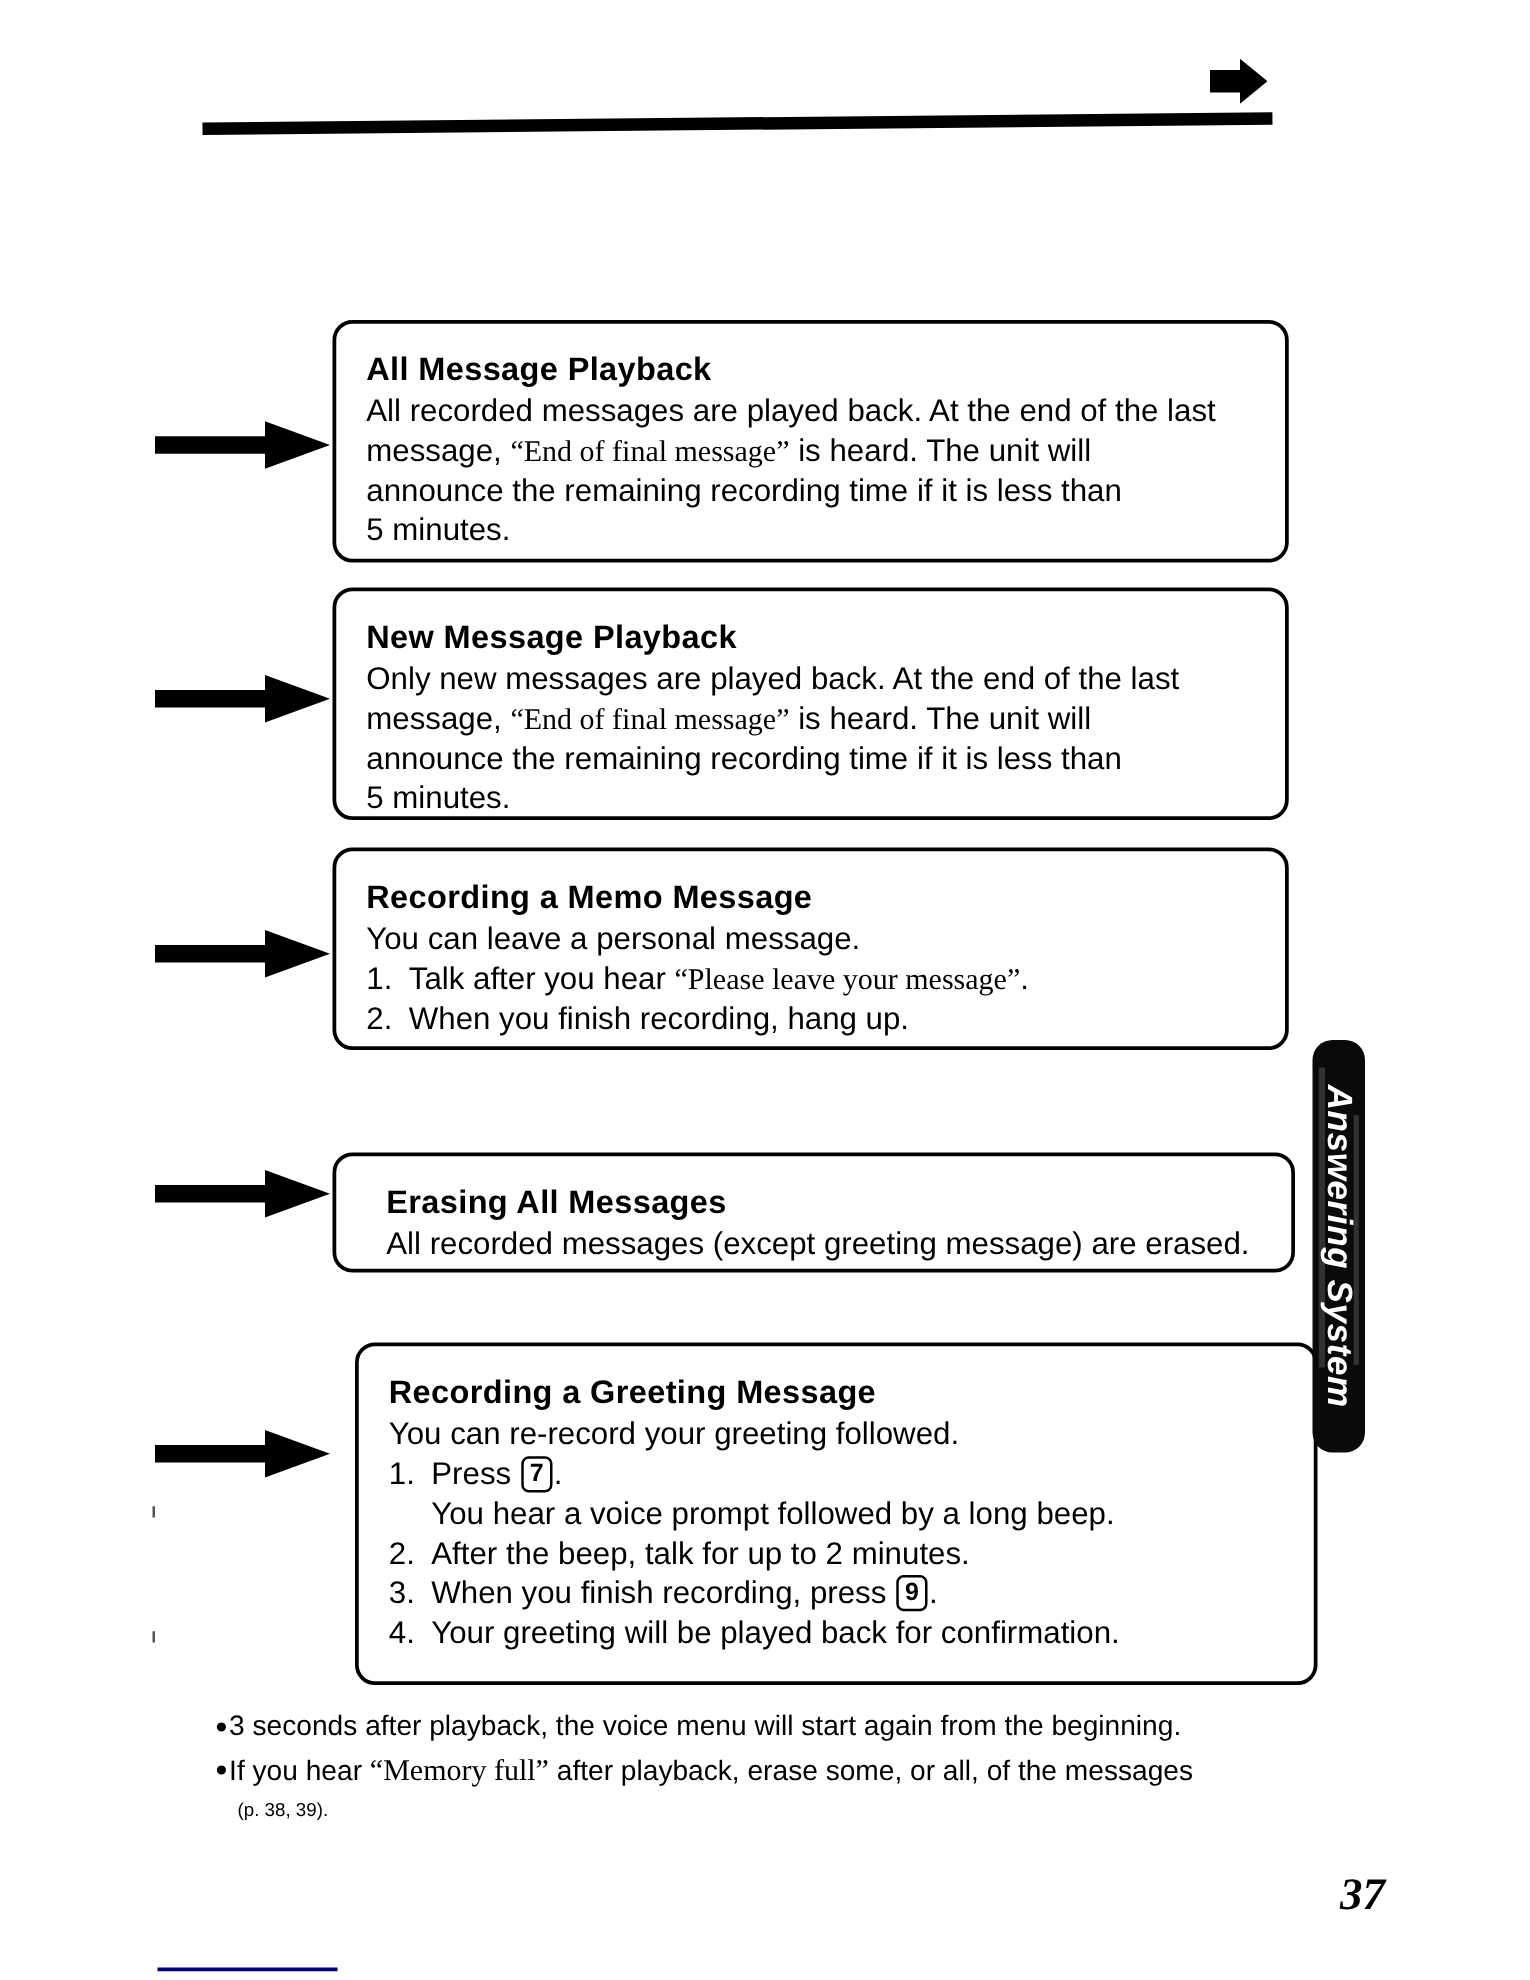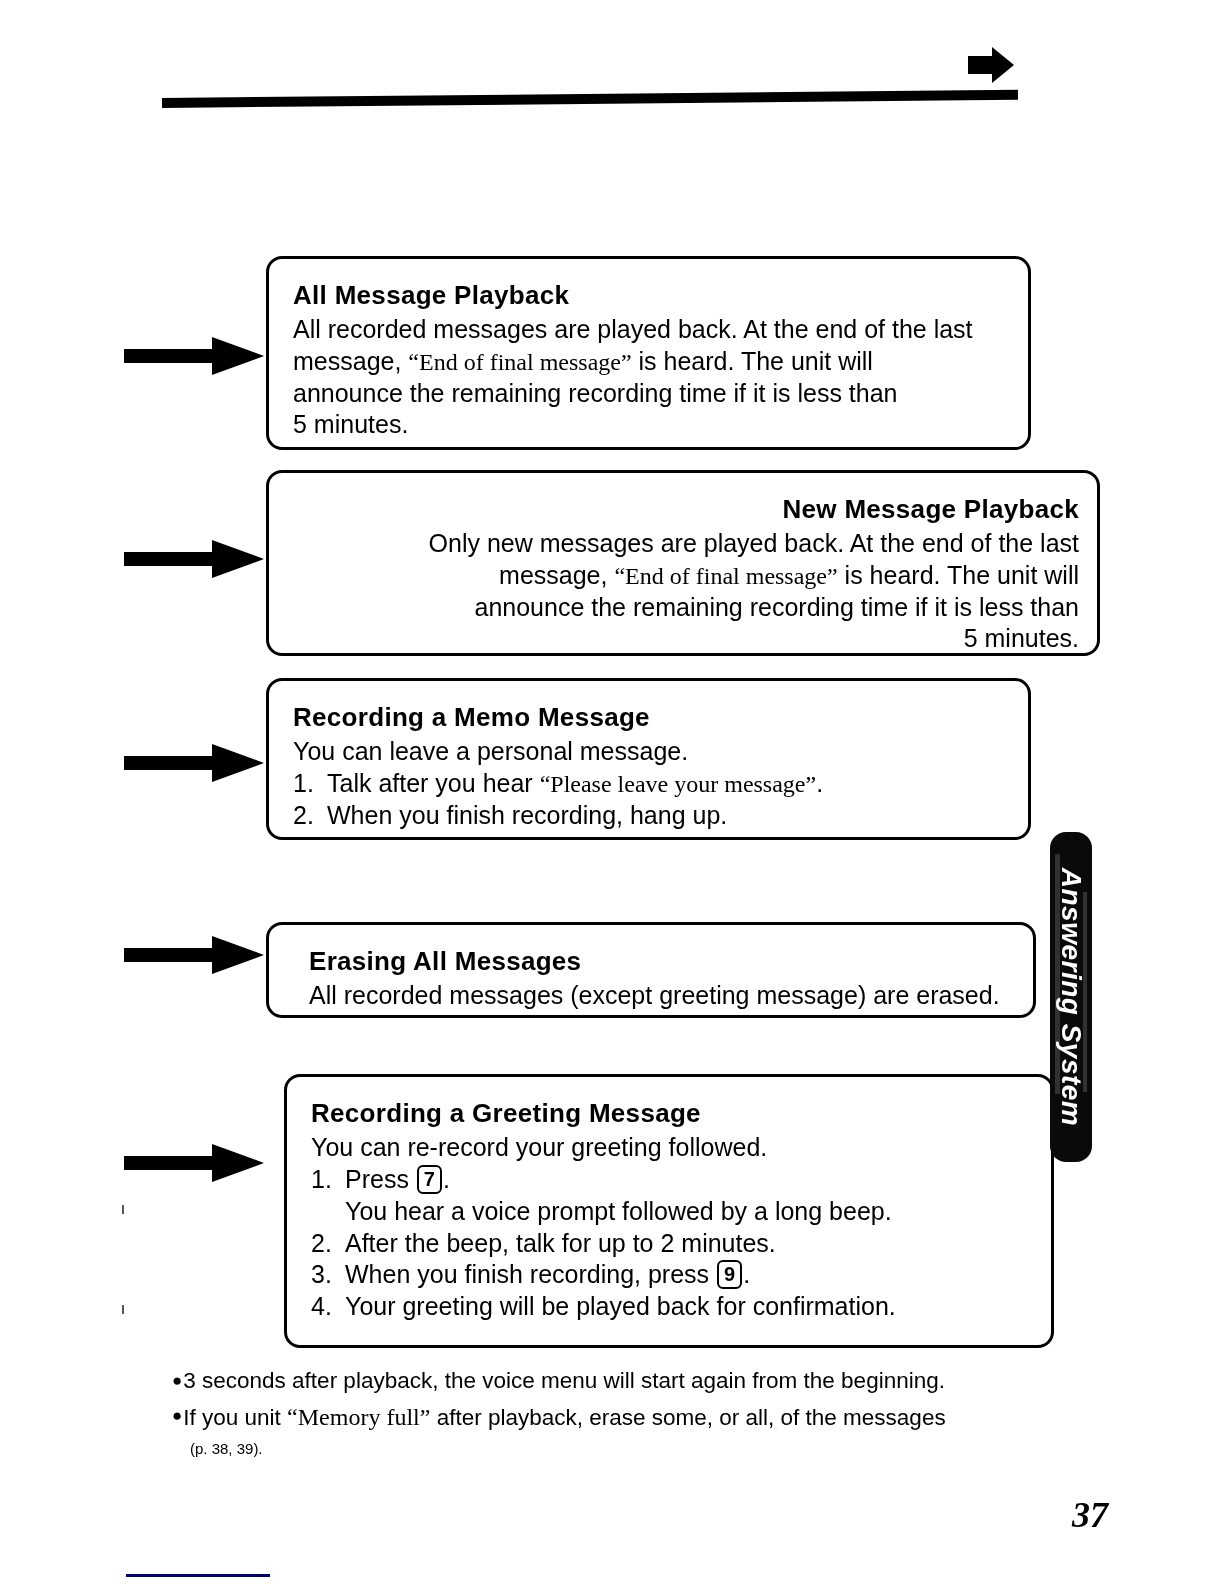--- a/index.html
+++ b/index.html
@@ -232,21 +232,21 @@
       <div class="box-line"><span>message, </span><span class="serif-quote">“End of final message”</span><span> is heard. The unit will</span></div>
       <div class="box-line">
         <span>announce the remaining recording time if it is less than</span>
       </div>
       <div class="box-line">
         <span>5 minutes.</span>
       </div>
     </div>
   </div>
 
-  <div class="content-box" style="left:266px; top:470px; width:834px; height:186px;text-align:right;">
+  <div class="content-box" style="left:266px; top:470px; width:765px; height:186px;">
     <div class="box-inner">
       <div class="box-title">New Message Playback</div>
       <div class="box-line">
         <span>Only new messages are played back. At the end of the last</span>
       </div>
       <div class="box-line"><span>message, </span><span class="serif-quote">“End of final message”</span><span> is heard. The unit will</span></div>
       <div class="box-line">
         <span>announce the remaining recording time if it is less than</span>
       </div>
       <div class="box-line">
@@ -305,21 +305,21 @@
     </div>
   </div>
 
   <div id="footnotes">
     <div class="footnote">
       <span class="footnote-bullet">●</span>
       <span class="footnote-body">3 seconds after playback, the voice menu will start again from the beginning.</span>
     </div>
     <div class="footnote">
       <span class="footnote-bullet">●</span>
-      <span class="footnote-body"><span>If you unit </span><span class="serif-quote">“Memory full”</span><span> after playback, erase some, or all, of the messages</span></span>
+      <span class="footnote-body"><span>If you hear </span><span class="serif-quote">“Memory full”</span><span> after playback, erase some, or all, of the messages</span></span>
     </div>
     <div class="footnote-cont">(p. 38, 39).</div>
   </div>
 
   <div id="side-tab">
     <div id="side-tab-speck-a"></div>
     <div id="side-tab-speck-b"></div>
     <div id="side-tab-label">Answering System</div>
   </div>
 

